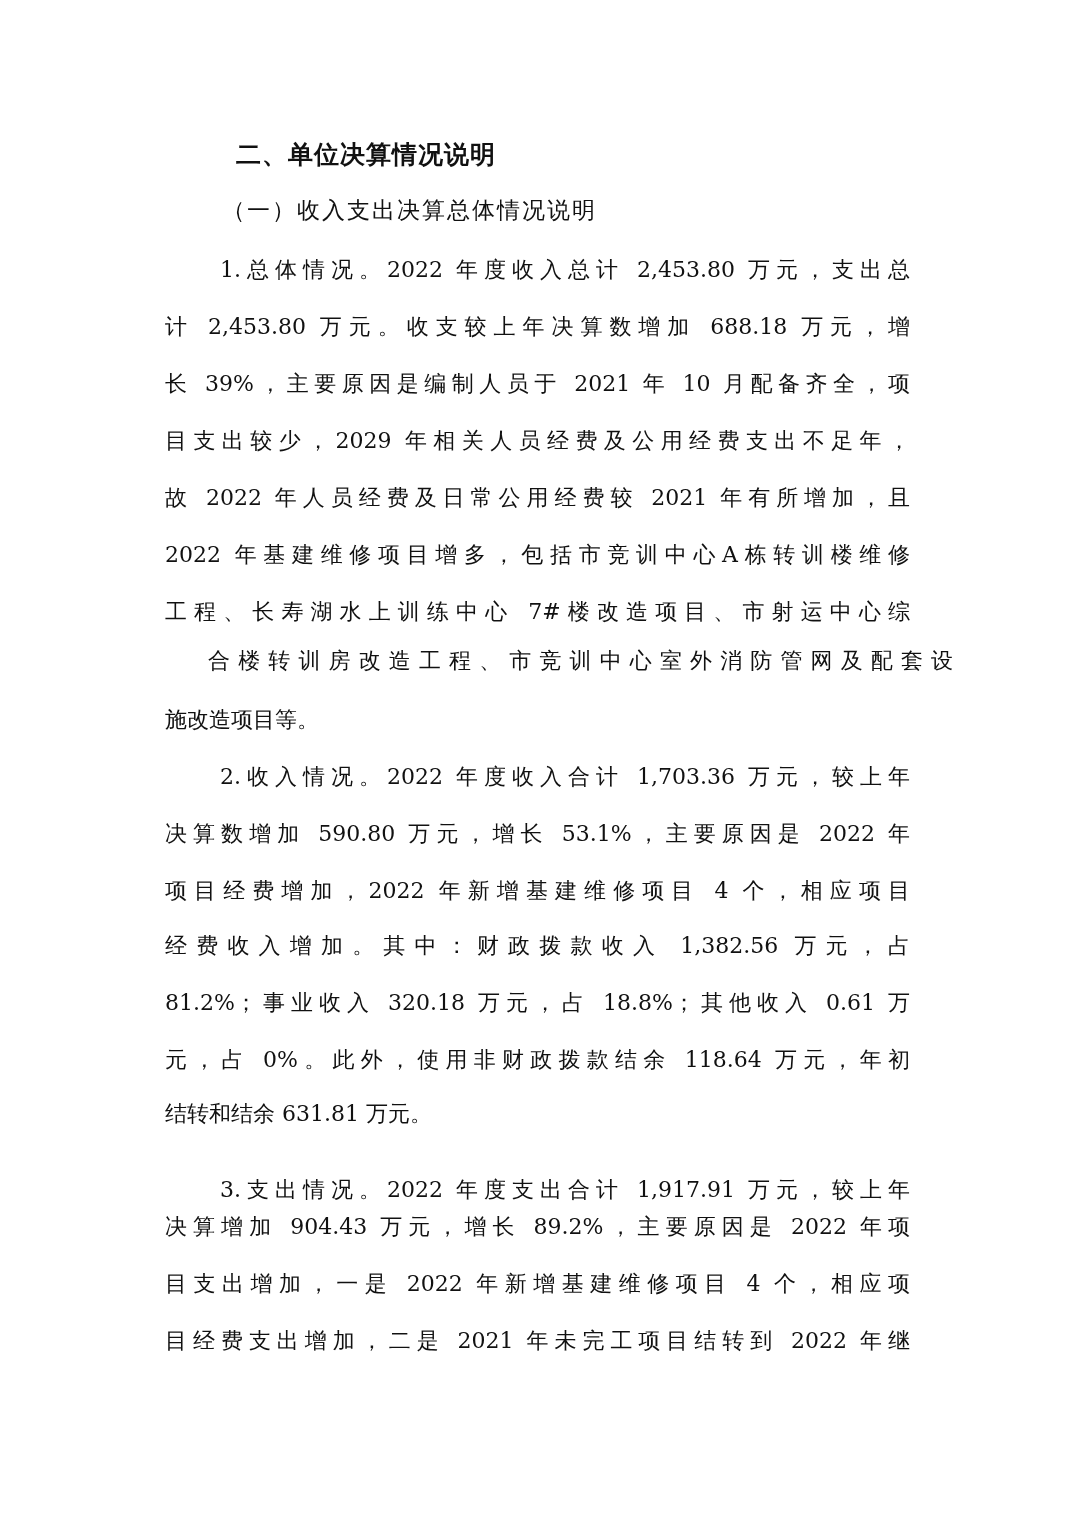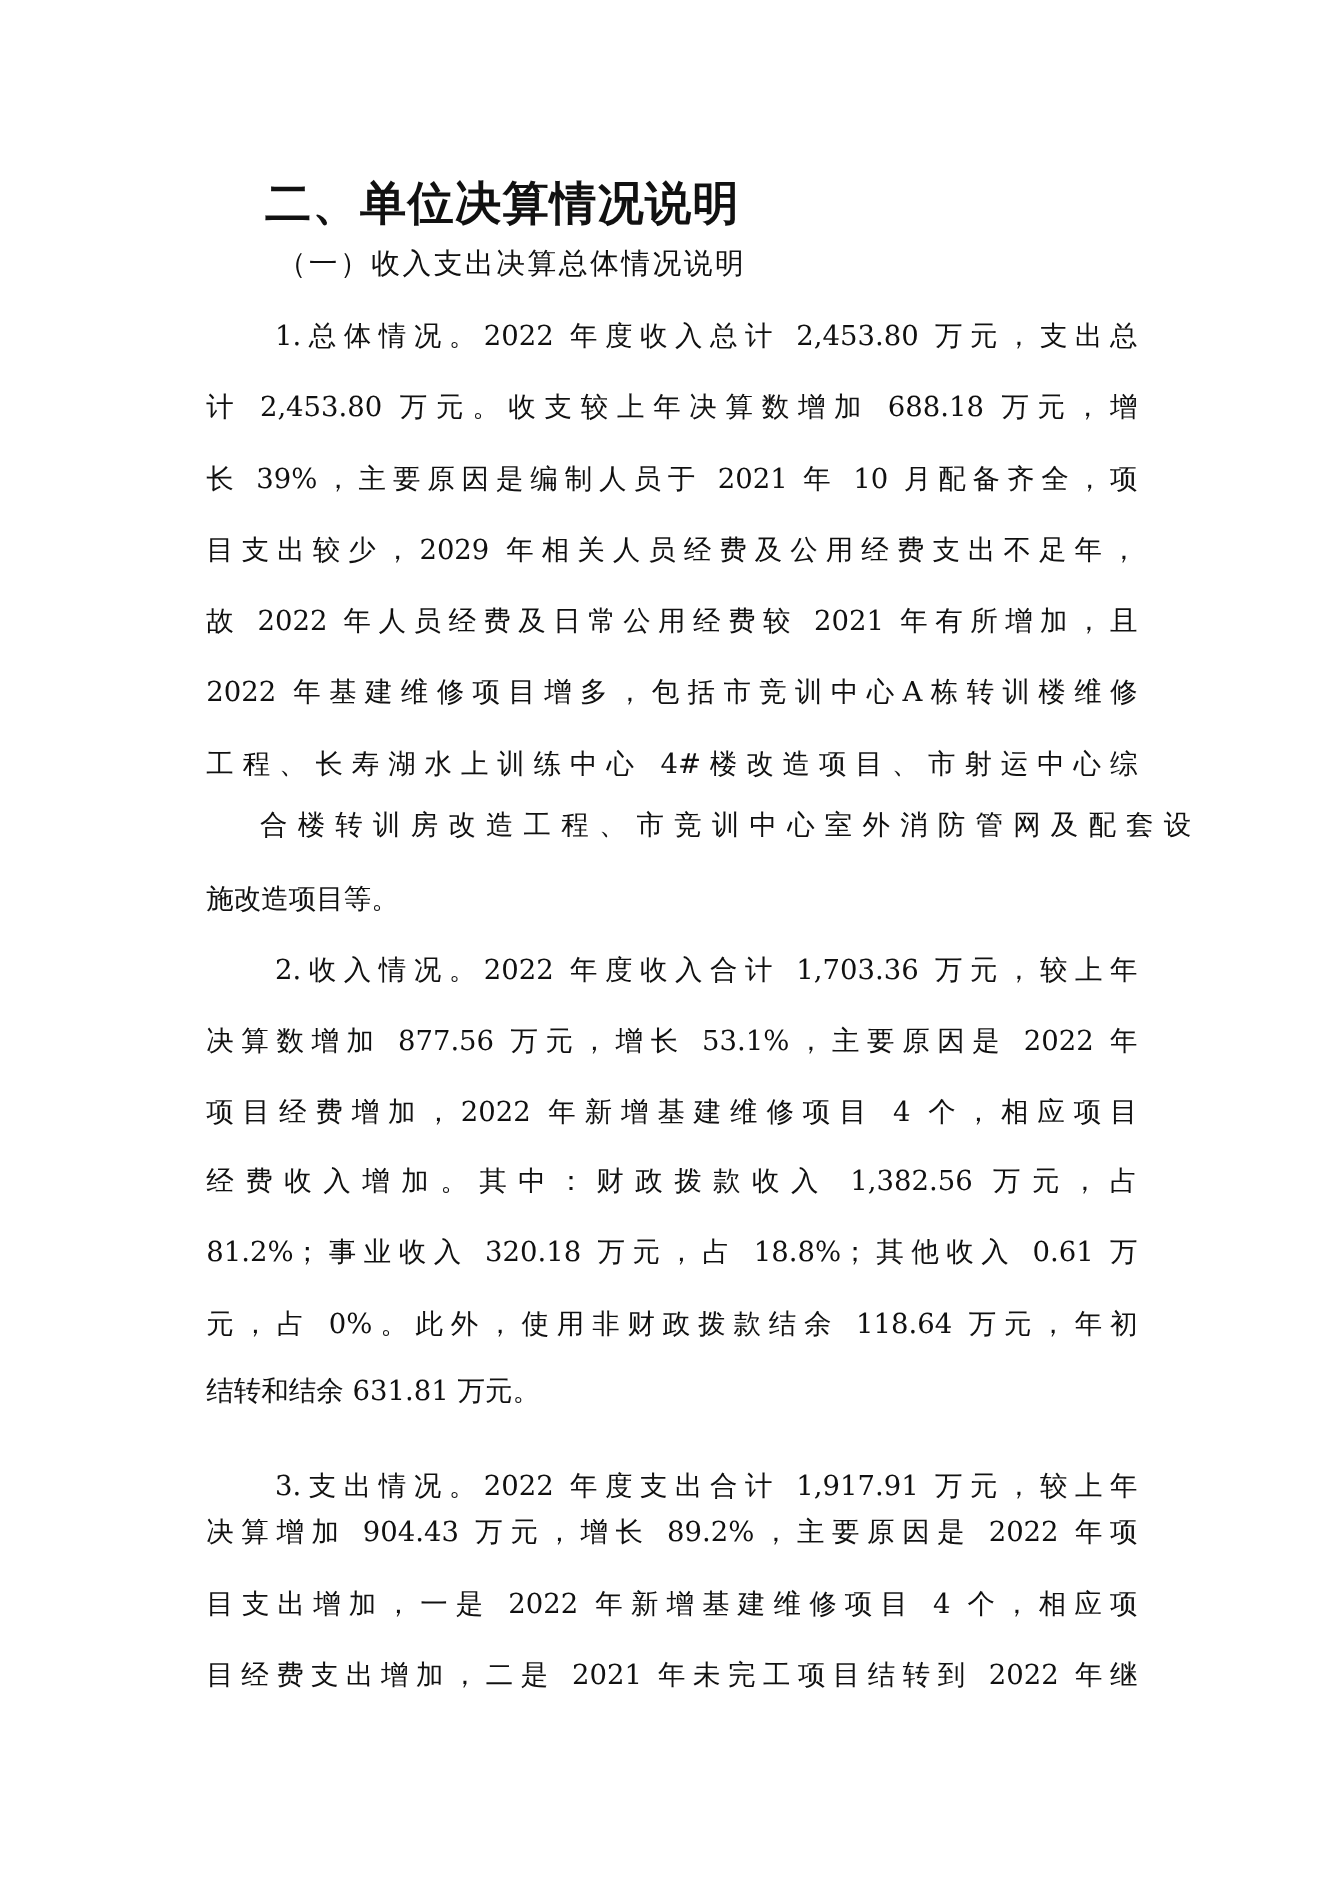--- a/index.html
+++ b/index.html
@@ -1,47 +1,47 @@
 <!DOCTYPE html>
 <html><head>
   <meta charset="utf-8">
   <style>
     html, body { margin: 0; padding: 0; background: #ffffff; }
     body { width: 1075px; height: 1521px; position: relative; overflow: hidden;
       font-family: "DejaVu Serif", "Liberation Serif", serif; color: #111111; }
     .page { position: absolute; left: 0; top: 0; width: 1075px; height: 1521px; background: #fff; }
-    .heading { position: absolute; left: 212px; font-size: 37px; font-family: "DejaVu Sans", "Liberation Sans", sans-serif; font-weight: bold; letter-spacing: 1px; text-align: right; }
+    .heading { position: absolute; left: 236px; font-size: 25px; font-family: "DejaVu Sans", "Liberation Sans", sans-serif; font-weight: bold; letter-spacing: 1px; text-align: right; }
     .subheading { position: absolute; left: 222px; font-size: 23px; letter-spacing: 2px; }
     .line { position: absolute; left: 165px; width: 745px; font-size: 22px; height: 40px; line-height: 40px;
       text-align: justify; text-align-last: justify; white-space: nowrap; overflow: visible; }
     .line.first { left: 220px; width: 690px; }
     .line.last { text-align-last: left; }
   </style>
 </head>
 <body>
 
 <div class="page">
   <div class="heading" style="top:138px;">二、单位决算情况说明</div>
   <div class="subheading" style="top:195px;">（一）收入支出决算总体情况说明</div>
 
   <div>
     <div class="line first" style="top:250px;">1.总体情况。2022 年度收入总计 2,453.80 万元，支出总</div>
     <div class="line" style="top:307px;">计 2,453.80 万元。收支较上年决算数增加 688.18 万元，增</div>
     <div class="line" style="top:364px;">长 39%，主要原因是编制人员于 2021 年 10 月配备齐全，项</div>
     <div class="line" style="top:421px;">目支出较少，2029 年相关人员经费及公用经费支出不足年，</div>
     <div class="line" style="top:478px;">故 2022 年人员经费及日常公用经费较 2021 年有所增加，且</div>
     <div class="line" style="top:535px;">2022 年基建维修项目增多，包括市竞训中心A栋转训楼维修</div>
-    <div class="line" style="top:592px;">工程、长寿湖水上训练中心 4#楼改造项目、市射运中心综</div>
+    <div class="line" style="top:592px;">工程、长寿湖水上训练中心 7#楼改造项目、市射运中心综</div>
     <div class="line" style="top:641px;margin-left:43px;">合楼转训房改造工程、市竞训中心室外消防管网及配套设</div>
     <div class="line last" style="top:700px;">施改造项目等。</div>
   </div>
 
   <div>
     <div class="line first" style="top:757px;">2.收入情况。2022 年度收入合计 1,703.36 万元，较上年</div>
-    <div class="line" style="top:814px;">决算数增加 877.56 万元，增长 53.1%，主要原因是 2022 年</div>
+    <div class="line" style="top:814px;">决算数增加 590.80 万元，增长 53.1%，主要原因是 2022 年</div>
     <div class="line" style="top:871px;">项目经费增加，2022 年新增基建维修项目 4 个，相应项目</div>
     <div class="line" style="top:926px;">经费收入增加。其中：财政拨款收入 1,382.56 万元，占</div>
     <div class="line" style="top:983px;">81.2%；事业收入 320.18 万元，占 18.8%；其他收入 0.61 万</div>
     <div class="line" style="top:1040px;">元，占 0%。此外，使用非财政拨款结余 118.64 万元，年初</div>
     <div class="line last" style="top:1094px;">结转和结余 631.81 万元。</div>
   </div>
 
   <div>
     <div class="line first" style="top:1170px;">3.支出情况。2022 年度支出合计 1,917.91 万元，较上年</div>
     <div class="line" style="top:1207px;">决算增加 904.43 万元，增长 89.2%，主要原因是 2022 年项</div>

